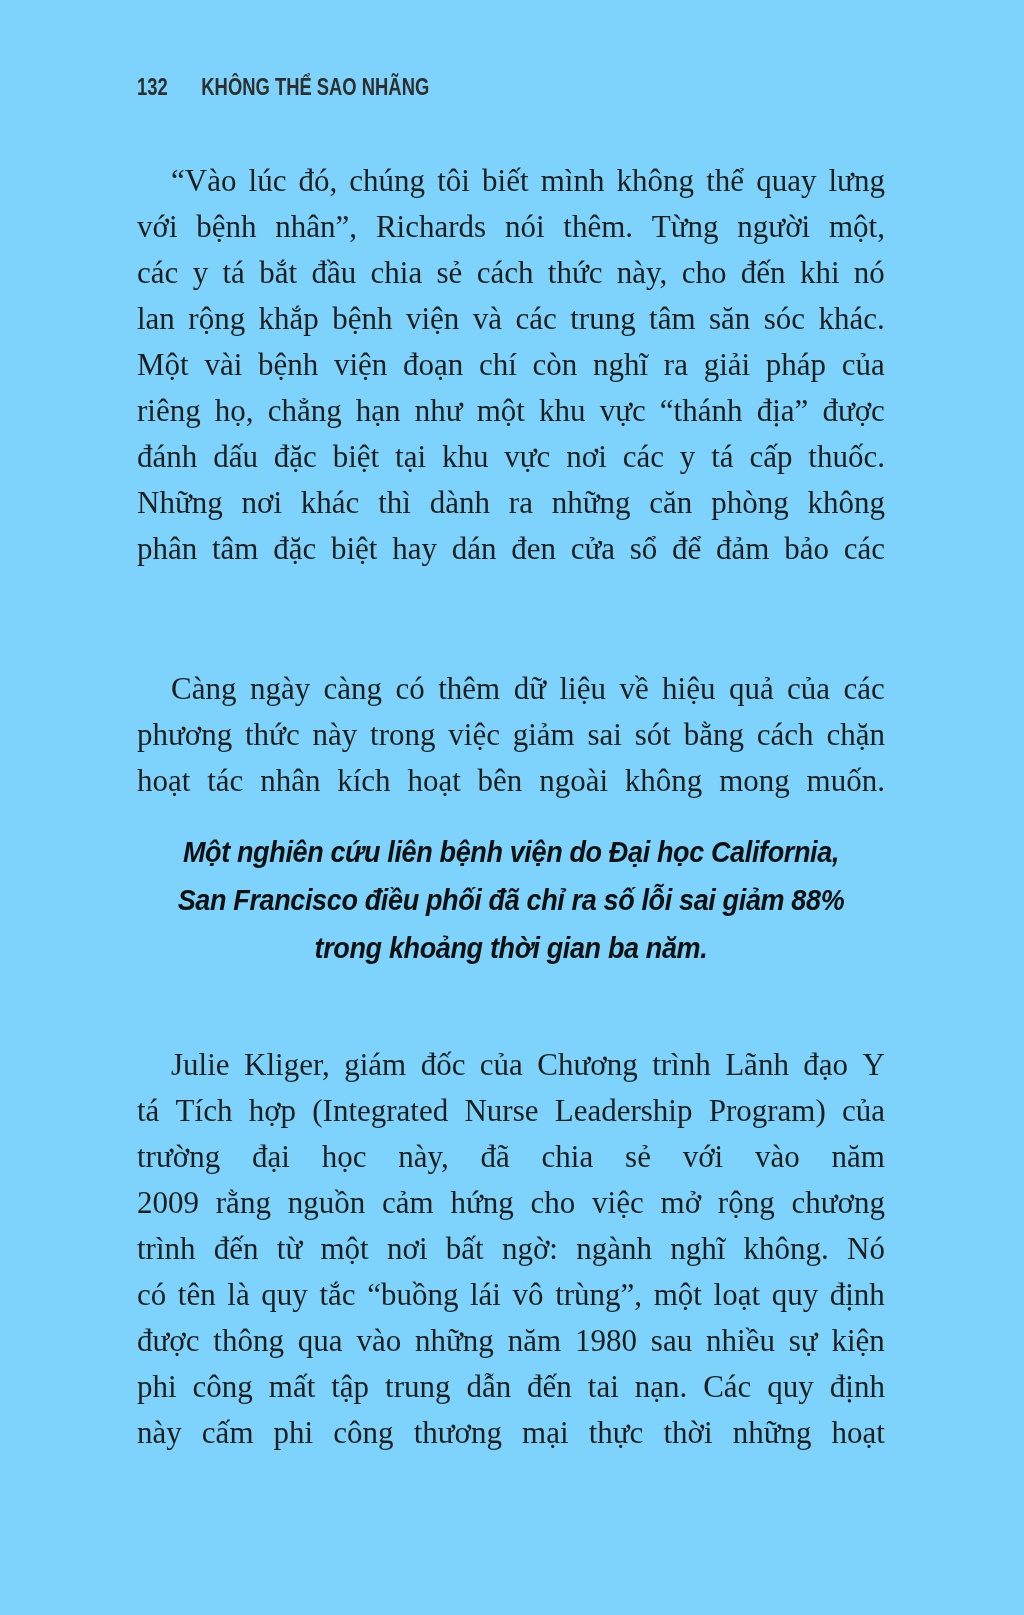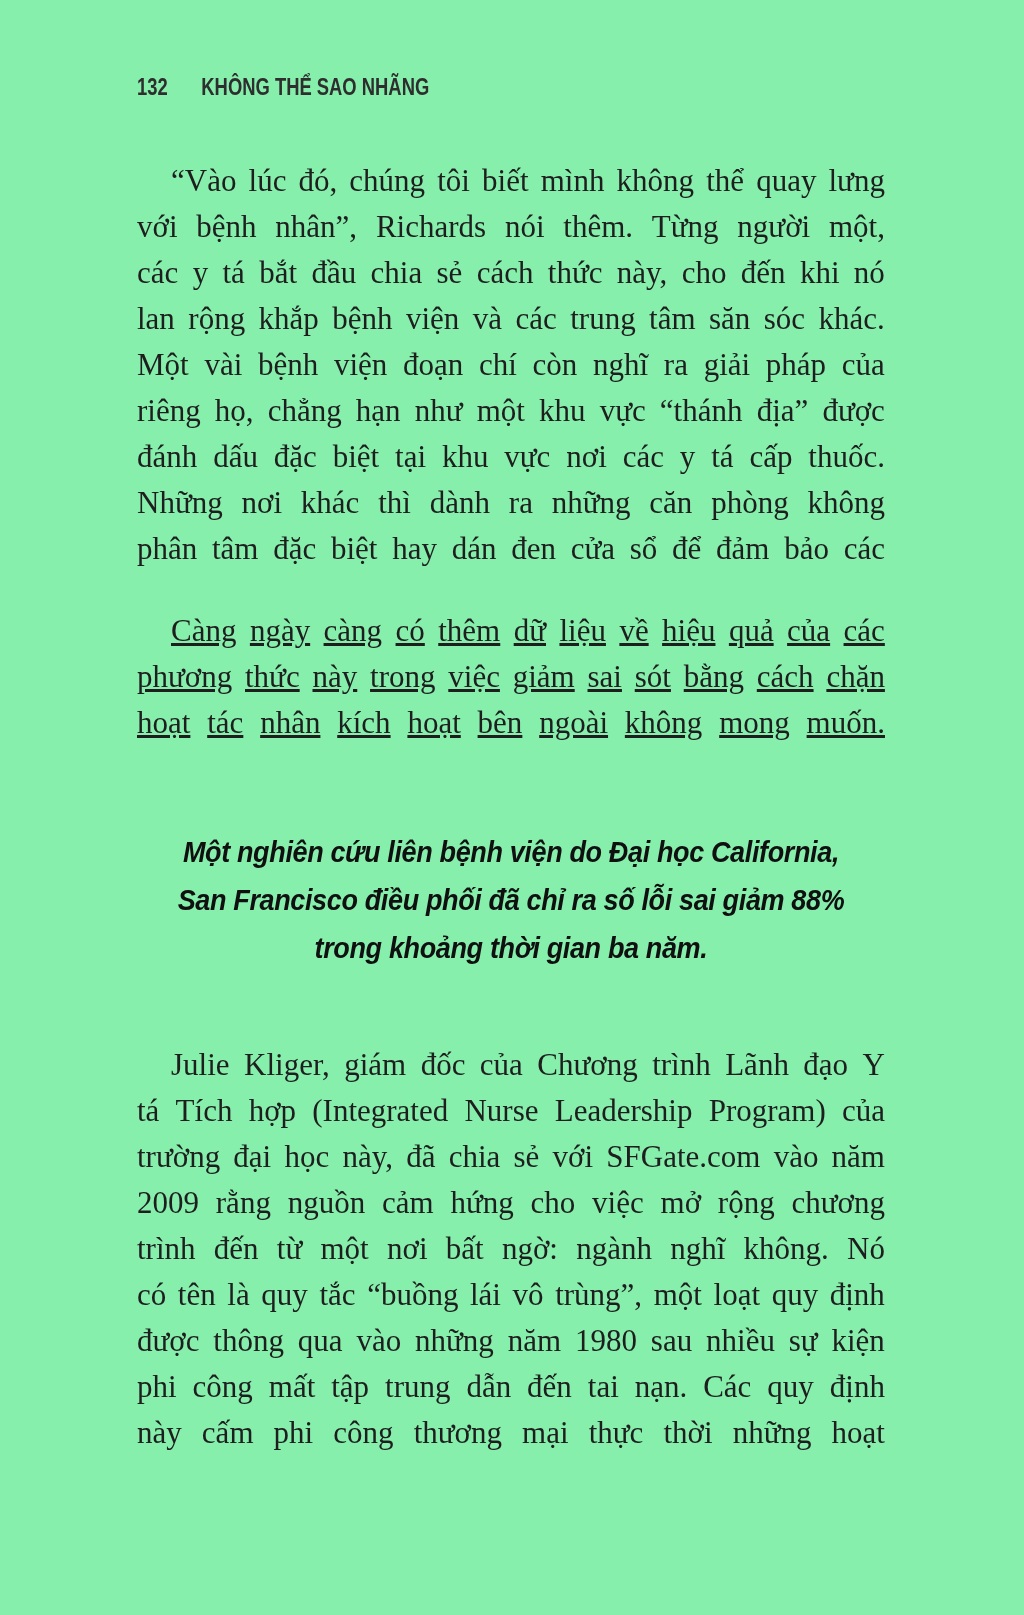--- a/index.html
+++ b/index.html
@@ -4,21 +4,21 @@
 <style>
   html, body {
     margin: 0;
     padding: 0;
     background: #ffffff;
   }
   .page {
     position: relative;
     width: 1024px;
     height: 1615px;
-    background: #86efac;
+    background: #7dd3fc;
     overflow: hidden;
   }
   
   .header {
     position: absolute;
     left: 137px;
     top: 74px;
     display: flex;
     align-items: baseline;
     gap: 42px;
@@ -33,21 +33,21 @@
   
   .textblock {
     position: absolute;
     left: 137px;
     width: 748px;
     font-family: "Liberation Serif", serif;
     font-size: 31px;
     color: #1e1e1e;
   }
   #para-1 { top: 158px; }
-  #para-2 { top: 608px; text-decoration: underline; }
+  #para-2 { top: 666px; }
   #para-3 { top: 1042px; }
   .line {
     height: 46px;
     line-height: 46px;
     white-space: nowrap;
   }
   .line.justify {
     display: flex;
     justify-content: space-between;
   }
@@ -285,21 +285,20 @@
       </div>
       <div class="line justify">
         <span class="w">trường</span>
         <span class="w">đại</span>
         <span class="w">học</span>
         <span class="w">này,</span>
         <span class="w">đã</span>
         <span class="w">chia</span>
         <span class="w">sẻ</span>
         <span class="w">với</span>
-        <span class="w">SFGate.com</span>
         <span class="w">vào</span>
         <span class="w">năm</span>
       </div>
       <div class="line justify">
         <span class="w">2009</span>
         <span class="w">rằng</span>
         <span class="w">nguồn</span>
         <span class="w">cảm</span>
         <span class="w">hứng</span>
         <span class="w">cho</span>

